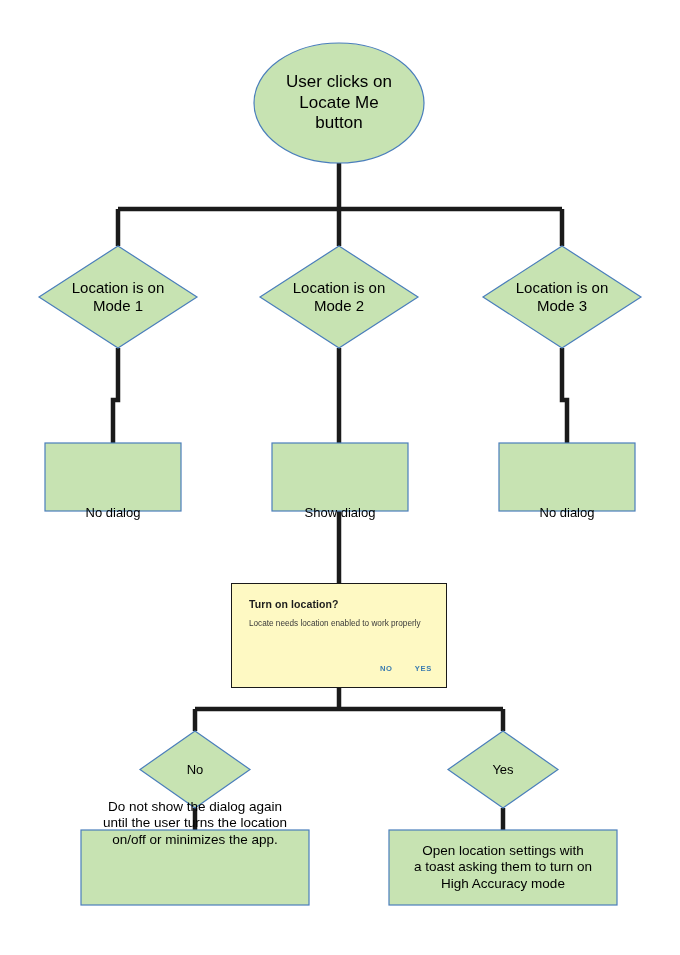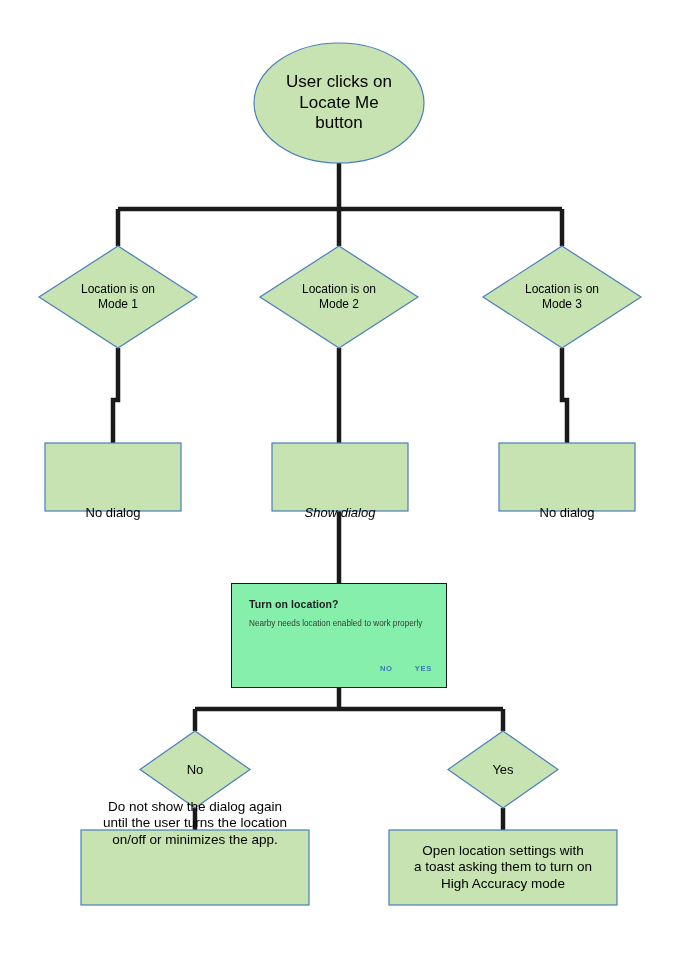--- a/index.html
+++ b/index.html
@@ -31,33 +31,33 @@
     display: flex;
     align-items: center;
     justify-content: center;
     text-align: center;
     color: #000000;
     line-height: 1.22;
     pointer-events: none;
     white-space: pre-line;
   }
   .t-start   { font-size: 17px; }
-  .t-diamond { font-size: 12px; }
+  .t-diamond { font-size: 15px; }
   .t-box     { font-size: 13px; margin-top: 36px; }
   .t-smalldiamond { font-size: 13px; }
   .t-bottombox { font-size: 13.5px; }
 
   
   #dialog {
     position: absolute;
     left: 231px;
     top: 583px;
     width: 216px;
     height: 105px;
-    background: #86efac;
+    background: #fef9c3;
     border: 1.6px solid #1a1a1a;
     box-sizing: border-box;
   }
   #dialog .dlg-title {
     position: absolute;
     left: 17px;
     top: 14px;
     font-size: 10.5px;
     font-weight: bold;
     color: #1c1c1c;
@@ -152,38 +152,38 @@
 Mode 1</div>
 
   <div class="shape-text t-diamond" style="left:269px; top:266px; width:140px; height:62px;">Location is on
 Mode 2</div>
 
   <div class="shape-text t-diamond" style="left:492px; top:266px; width:140px; height:62px;">Location is on
 Mode 3</div>
 
   <div class="shape-text t-box" style="left:45px; top:443px; width:136px; height:68px;">No dialog</div>
 
-  <div class="shape-text t-box" style="left:272px; top:443px; width:136px; height:68px;font-style:italic;">Show dialog</div>
+  <div class="shape-text t-box" style="left:272px; top:443px; width:136px; height:68px;">Show dialog</div>
 
   <div class="shape-text t-box" style="left:499px; top:443px; width:136px; height:68px;">No dialog</div>
 
   <div class="shape-text t-smalldiamond" style="left:155px; top:750px; width:80px; height:40px;">No</div>
 
   <div class="shape-text t-smalldiamond" style="left:463px; top:750px; width:80px; height:40px;">Yes</div>
 
   <div class="shape-text t-bottombox" style="left:85px; top:786px; width:220px; height:75px;">Do not show the dialog again
 until the user turns the location
 on/off or minimizes the app.</div>
 
   <div class="shape-text t-bottombox" style="left:393px; top:830px; width:220px; height:75px;">Open location settings with
 a toast asking them to turn on
 High Accuracy mode</div>
 
   <div id="dialog">
     <div class="dlg-title">Turn on location?</div>
-    <div class="dlg-body">Nearby needs location enabled to work properly</div>
+    <div class="dlg-body">Locate needs location enabled to work properly</div>
     <div class="dlg-actions">
       <span class="dlg-btn">NO</span>
       <span class="dlg-btn">YES</span>
     </div>
   </div>
 
 </div>
 
 </body></html>

